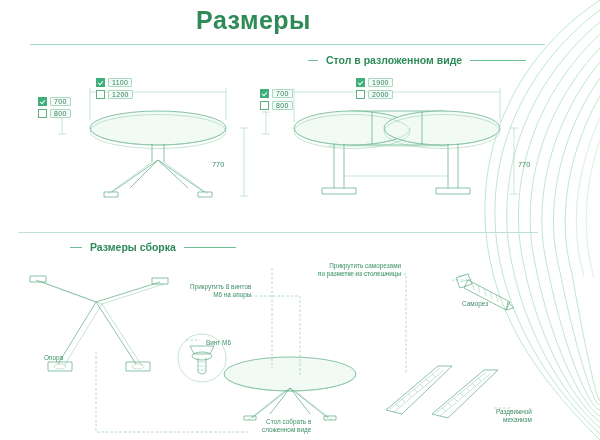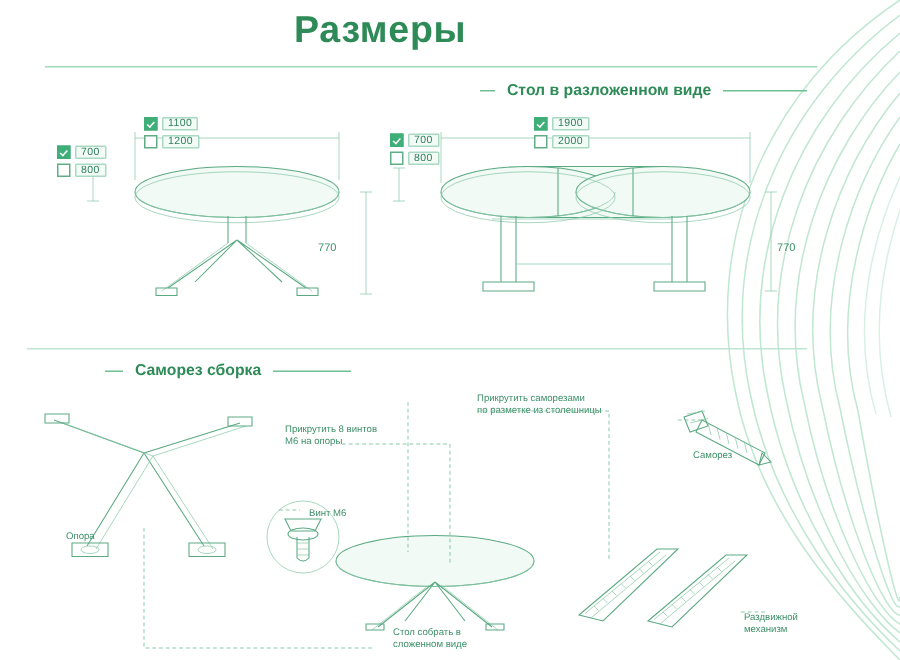--- a/index.html
+++ b/index.html
@@ -21,21 +21,21 @@
     position:absolute;left:0;top:6px;width:507px;text-align:center;
     font-size:25px;font-weight:bold;color:#2e8b57;letter-spacing:.5px;
   }
 
   
   .sec-head{position:absolute;display:flex;align-items:center;gap:8px;}
   .sec-head .bar{height:1px;background:#6fbf95;flex:0 0 auto;}
   .sec-head .txt{font-size:10.5px;font-weight:bold;color:#2e8b57;white-space:nowrap;}
 
   
-  .lbl{position:absolute;font-size:6.4px;color:#3d8f68;line-height:1.25;}
+  .lbl{position:absolute;font-size:6.4px;color:#3d8f68;line-height:1.25;text-align:right;}
   .lbl.dim{font-size:7.4px;}
 
   
   .chip{
     position:absolute;display:flex;align-items:center;gap:3px;
     font-size:7px;color:#3d8f68;
   }
   .chip .box{
     width:7px;height:7px;border:1px solid #5fae86;display:inline-block;
     background:#fff;flex:0 0 auto;position:relative;
@@ -125,21 +125,21 @@
   <div class="chip" style="left:38px;top:97px;">
     <span class="box checked"></span>
     <span class="val">700</span>
   </div>
   <div class="chip" style="left:38px;top:109px;">
     <span class="box"></span>
     <span class="val">800</span>
   </div>
   <div class="lbl dim" style="left:212px;top:160px;">770</div>
 
-  <div class="sec-head" style="left:320px;top:54px;">
+  <div class="sec-head" style="left:308px;top:54px;">
     <span class="bar" style="width:10px;"></span>
     <span class="txt">Стол в разложенном виде</span>
     <span class="bar" style="width:56px;"></span>
   </div>
 
   <svg style="position:absolute;left:252px;top:76px;" width="280" height="130" viewBox="0 0 280 130">
 
     <path class="ln-thin" d="M42 16 H248"></path>
     <path class="ln-thin" d="M42 12 V20 M248 12 V20"></path>
     <path class="ln-thin" d="M42 20 V46 M248 20 V46"></path>
@@ -180,21 +180,21 @@
   <div class="chip" style="left:260px;top:101px;">
     <span class="box"></span>
     <span class="val">800</span>
   </div>
   <div class="lbl dim" style="left:518px;top:160px;">770</div>
 
   <div class="hr" style="left:18px;top:232px;width:520px;"></div>
 
   <div class="sec-head" style="left:70px;top:241px;">
     <span class="bar" style="width:12px;"></span>
-    <span class="txt">Саморез сборка</span>
+    <span class="txt">Размеры сборка</span>
     <span class="bar" style="width:52px;"></span>
   </div>
 
   <svg style="position:absolute;left:18px;top:268px;" width="160" height="120" viewBox="0 0 160 120">
     <path class="ln" d="M78 34 L18 12 M78 34 L142 14 M78 34 L40 96 M78 34 L118 96"></path>
     <path class="ln-thin" d="M84 36 L24 14 M84 36 L146 16 M84 36 L46 98 M84 36 L124 98"></path>
     <path class="ln" d="M12 8 h16 v6 h-16 z"></path>
     <path class="ln" d="M134 10 h16 v6 h-16 z"></path>
     <path class="ln" d="M30 94 h24 v9 h-24 z"></path>
     <path class="ln" d="M108 94 h24 v9 h-24 z"></path>

